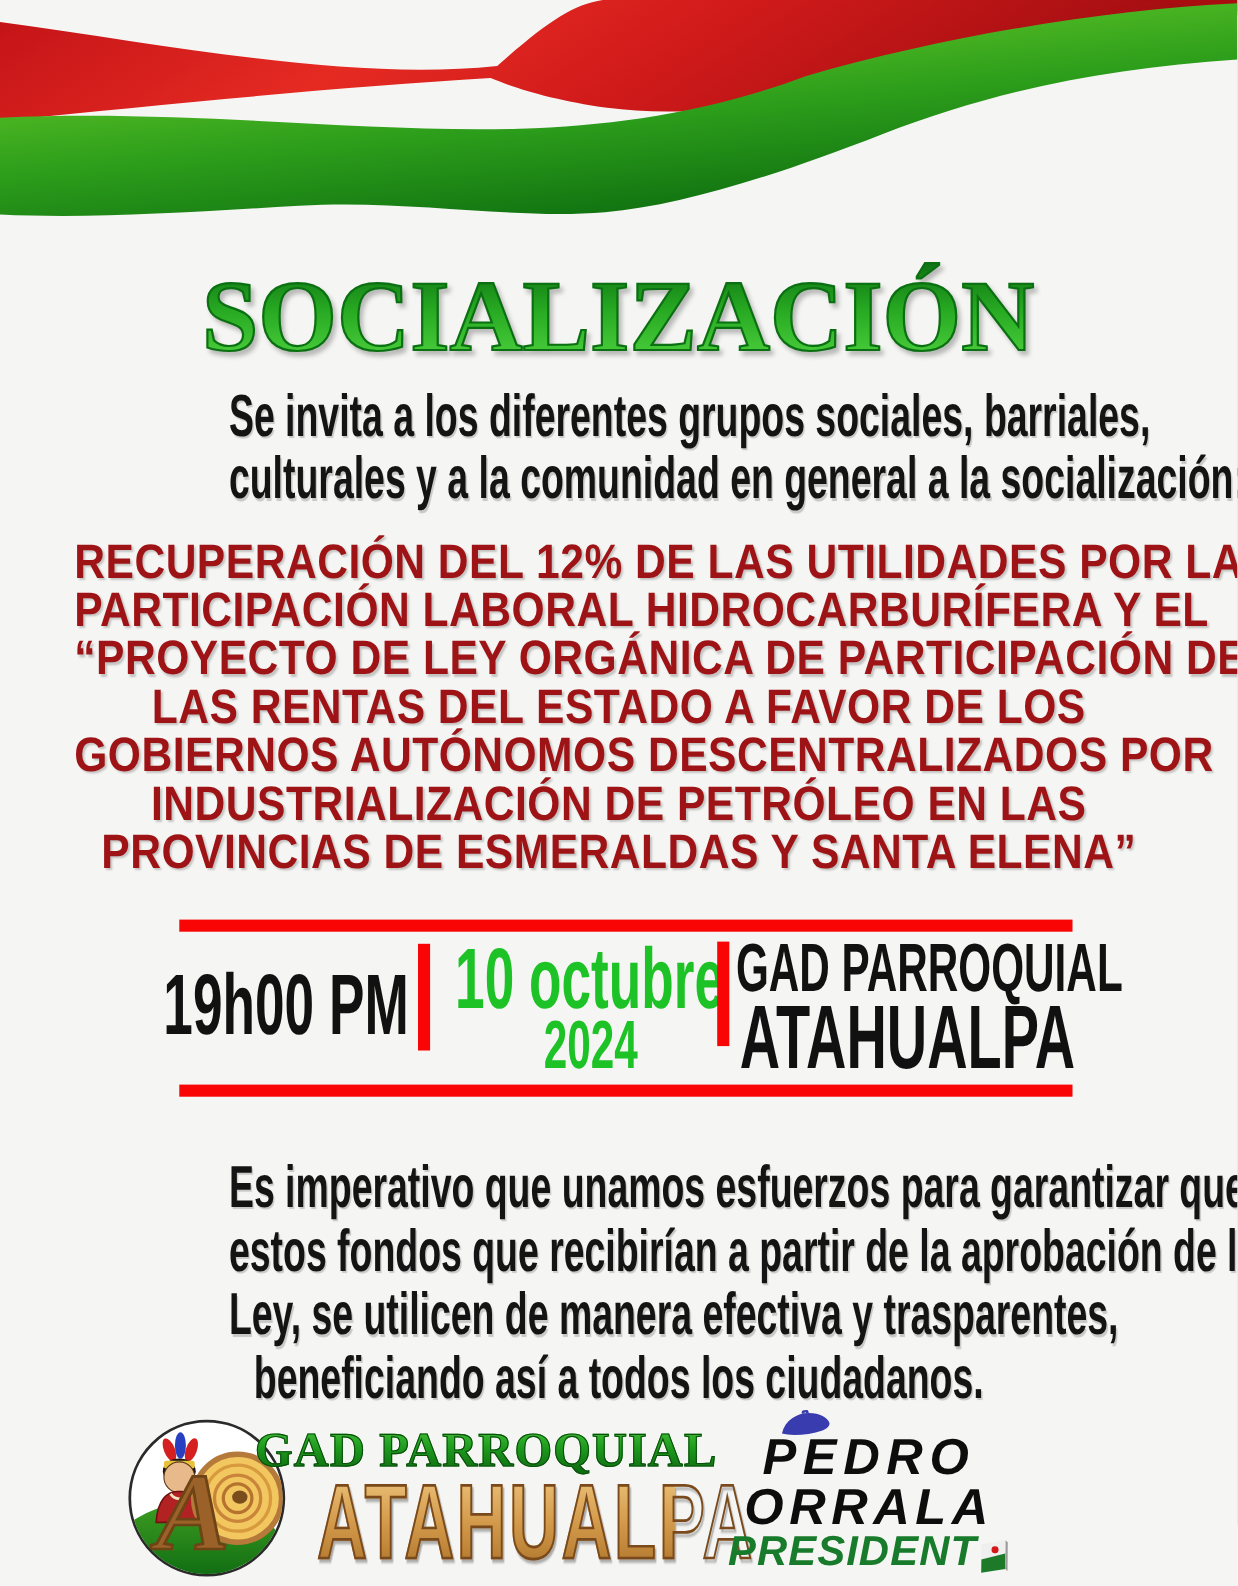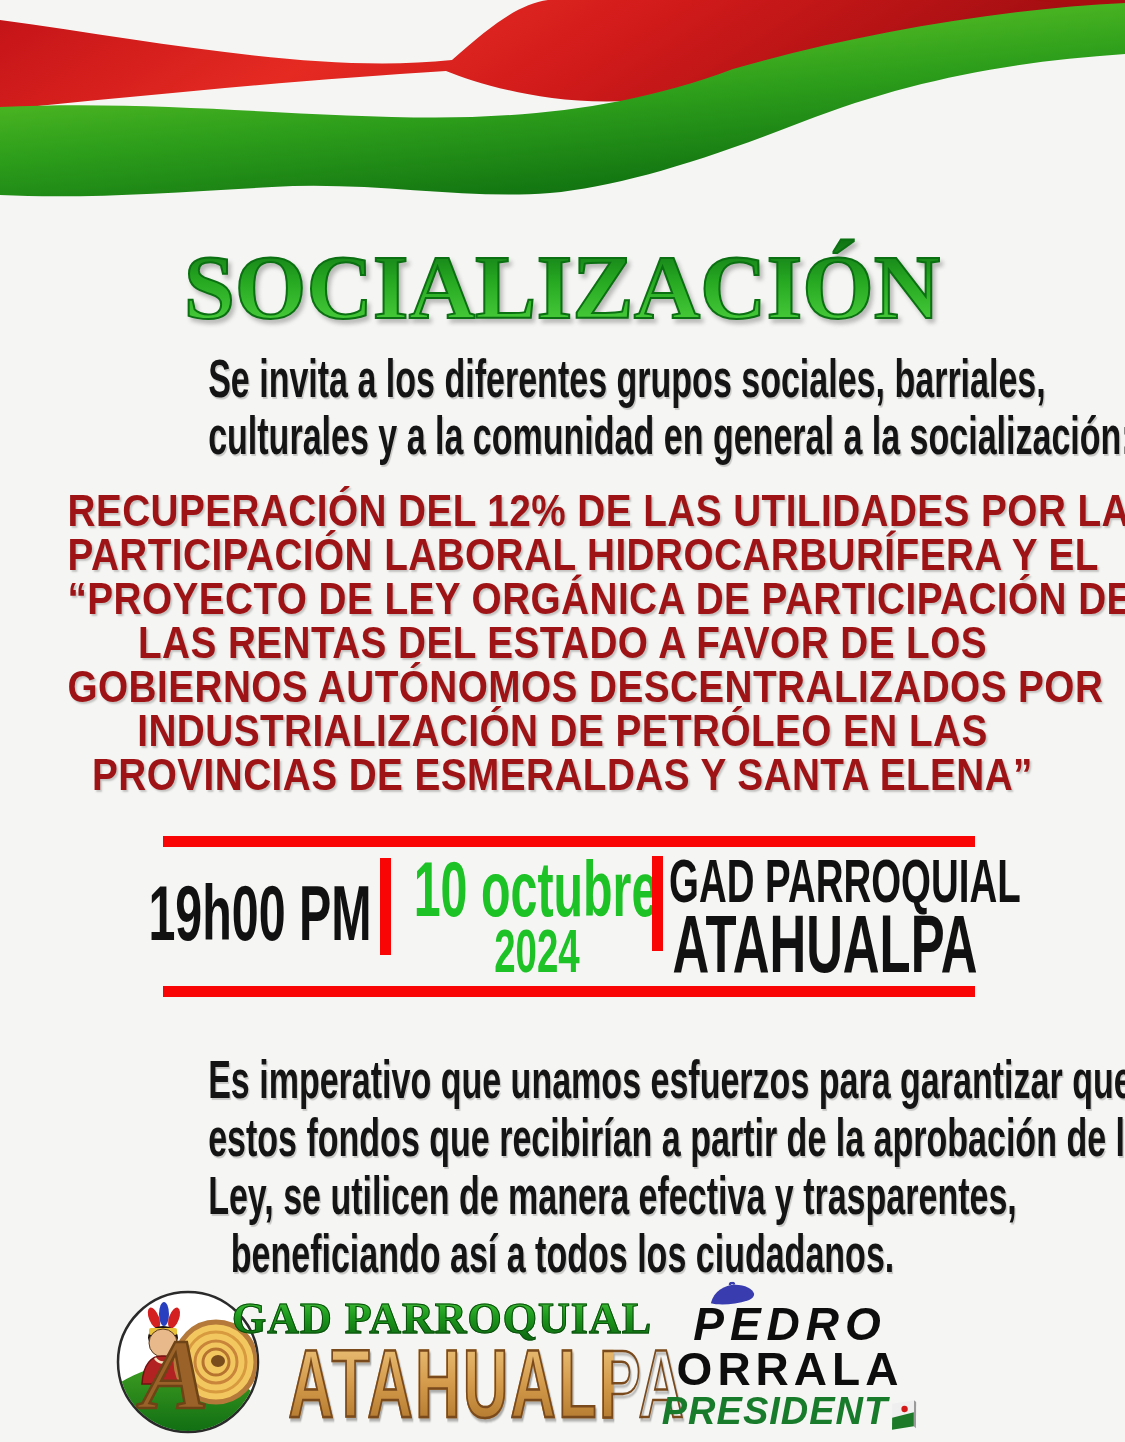--- a/index.html
+++ b/index.html
@@ -52,21 +52,21 @@
     transform:scaleX(0.65);transform-origin:50% 50%;
     background:linear-gradient(180deg,#edc67e 0%,#d49a4b 50%,#aa7128 100%);
     -webkit-background-clip:text;background-clip:text;color:transparent;
     -webkit-text-stroke:2.5px #7a4a1c;
     filter:drop-shadow(2px 3px 1px rgba(0,0,0,0.3));}
   
   .candidate{position:absolute;left:640px;top:1282px;width:300px;text-align:center;}
   .beret{position:absolute;left:66px;top:0px;width:52px;height:24px;transform:rotate(-6deg);}
   .cand-n1{margin-top:20px;font-size:46px;line-height:44px;font-weight:bold;font-style:italic;
     color:#0d0d0d;letter-spacing:6px;white-space:nowrap;}
-  .cand-n2{margin-top:2px;font-size:46px;line-height:42px;font-weight:bold;
+  .cand-n2{margin-top:2px;font-size:46px;line-height:42px;font-weight:bold;font-style:italic;
     color:#0d0d0d;letter-spacing:5px;white-space:nowrap;}
   .cand-role-row{display:flex;align-items:flex-end;justify-content:center;margin-top:2px;}
   .cand-role{font-size:38px;line-height:38px;font-weight:bold;font-style:italic;
     color:#187b2b;letter-spacing:1px;white-space:nowrap;}
   .flag{width:28px;height:30px;margin-left:2px;transform:rotate(-4deg);}
 </style>
 </head>
 <body>
 
 <div class="poster">

